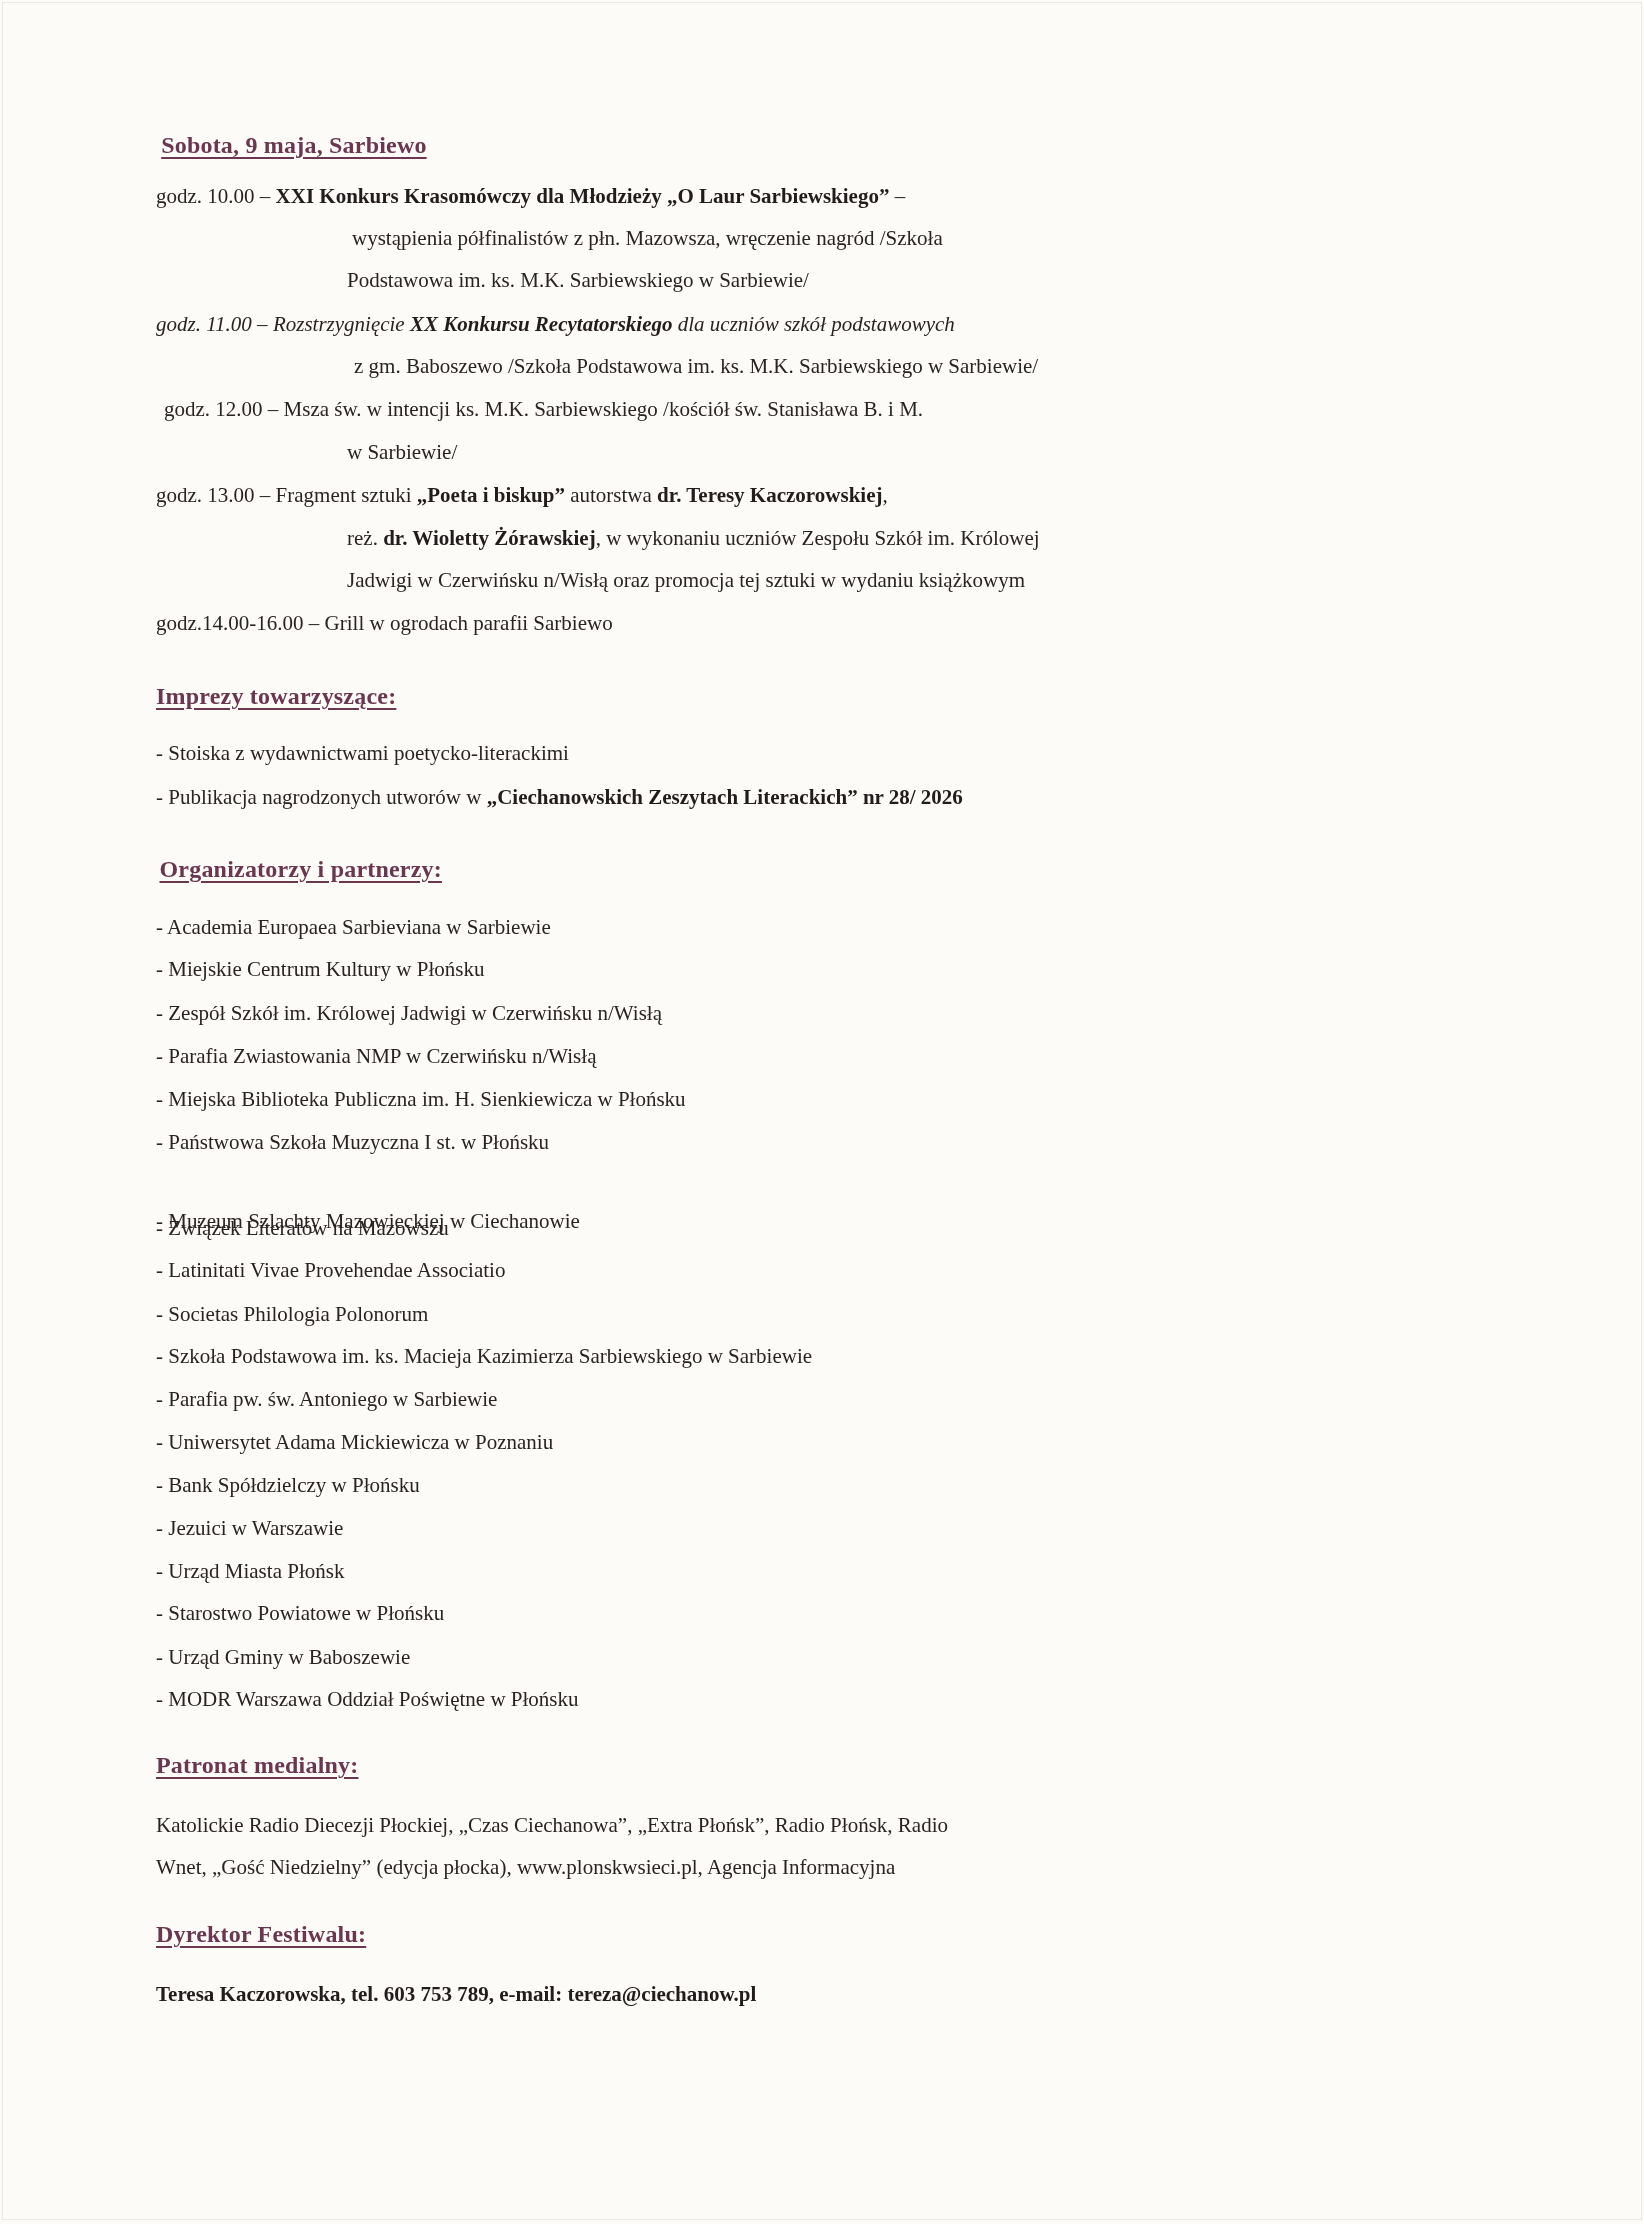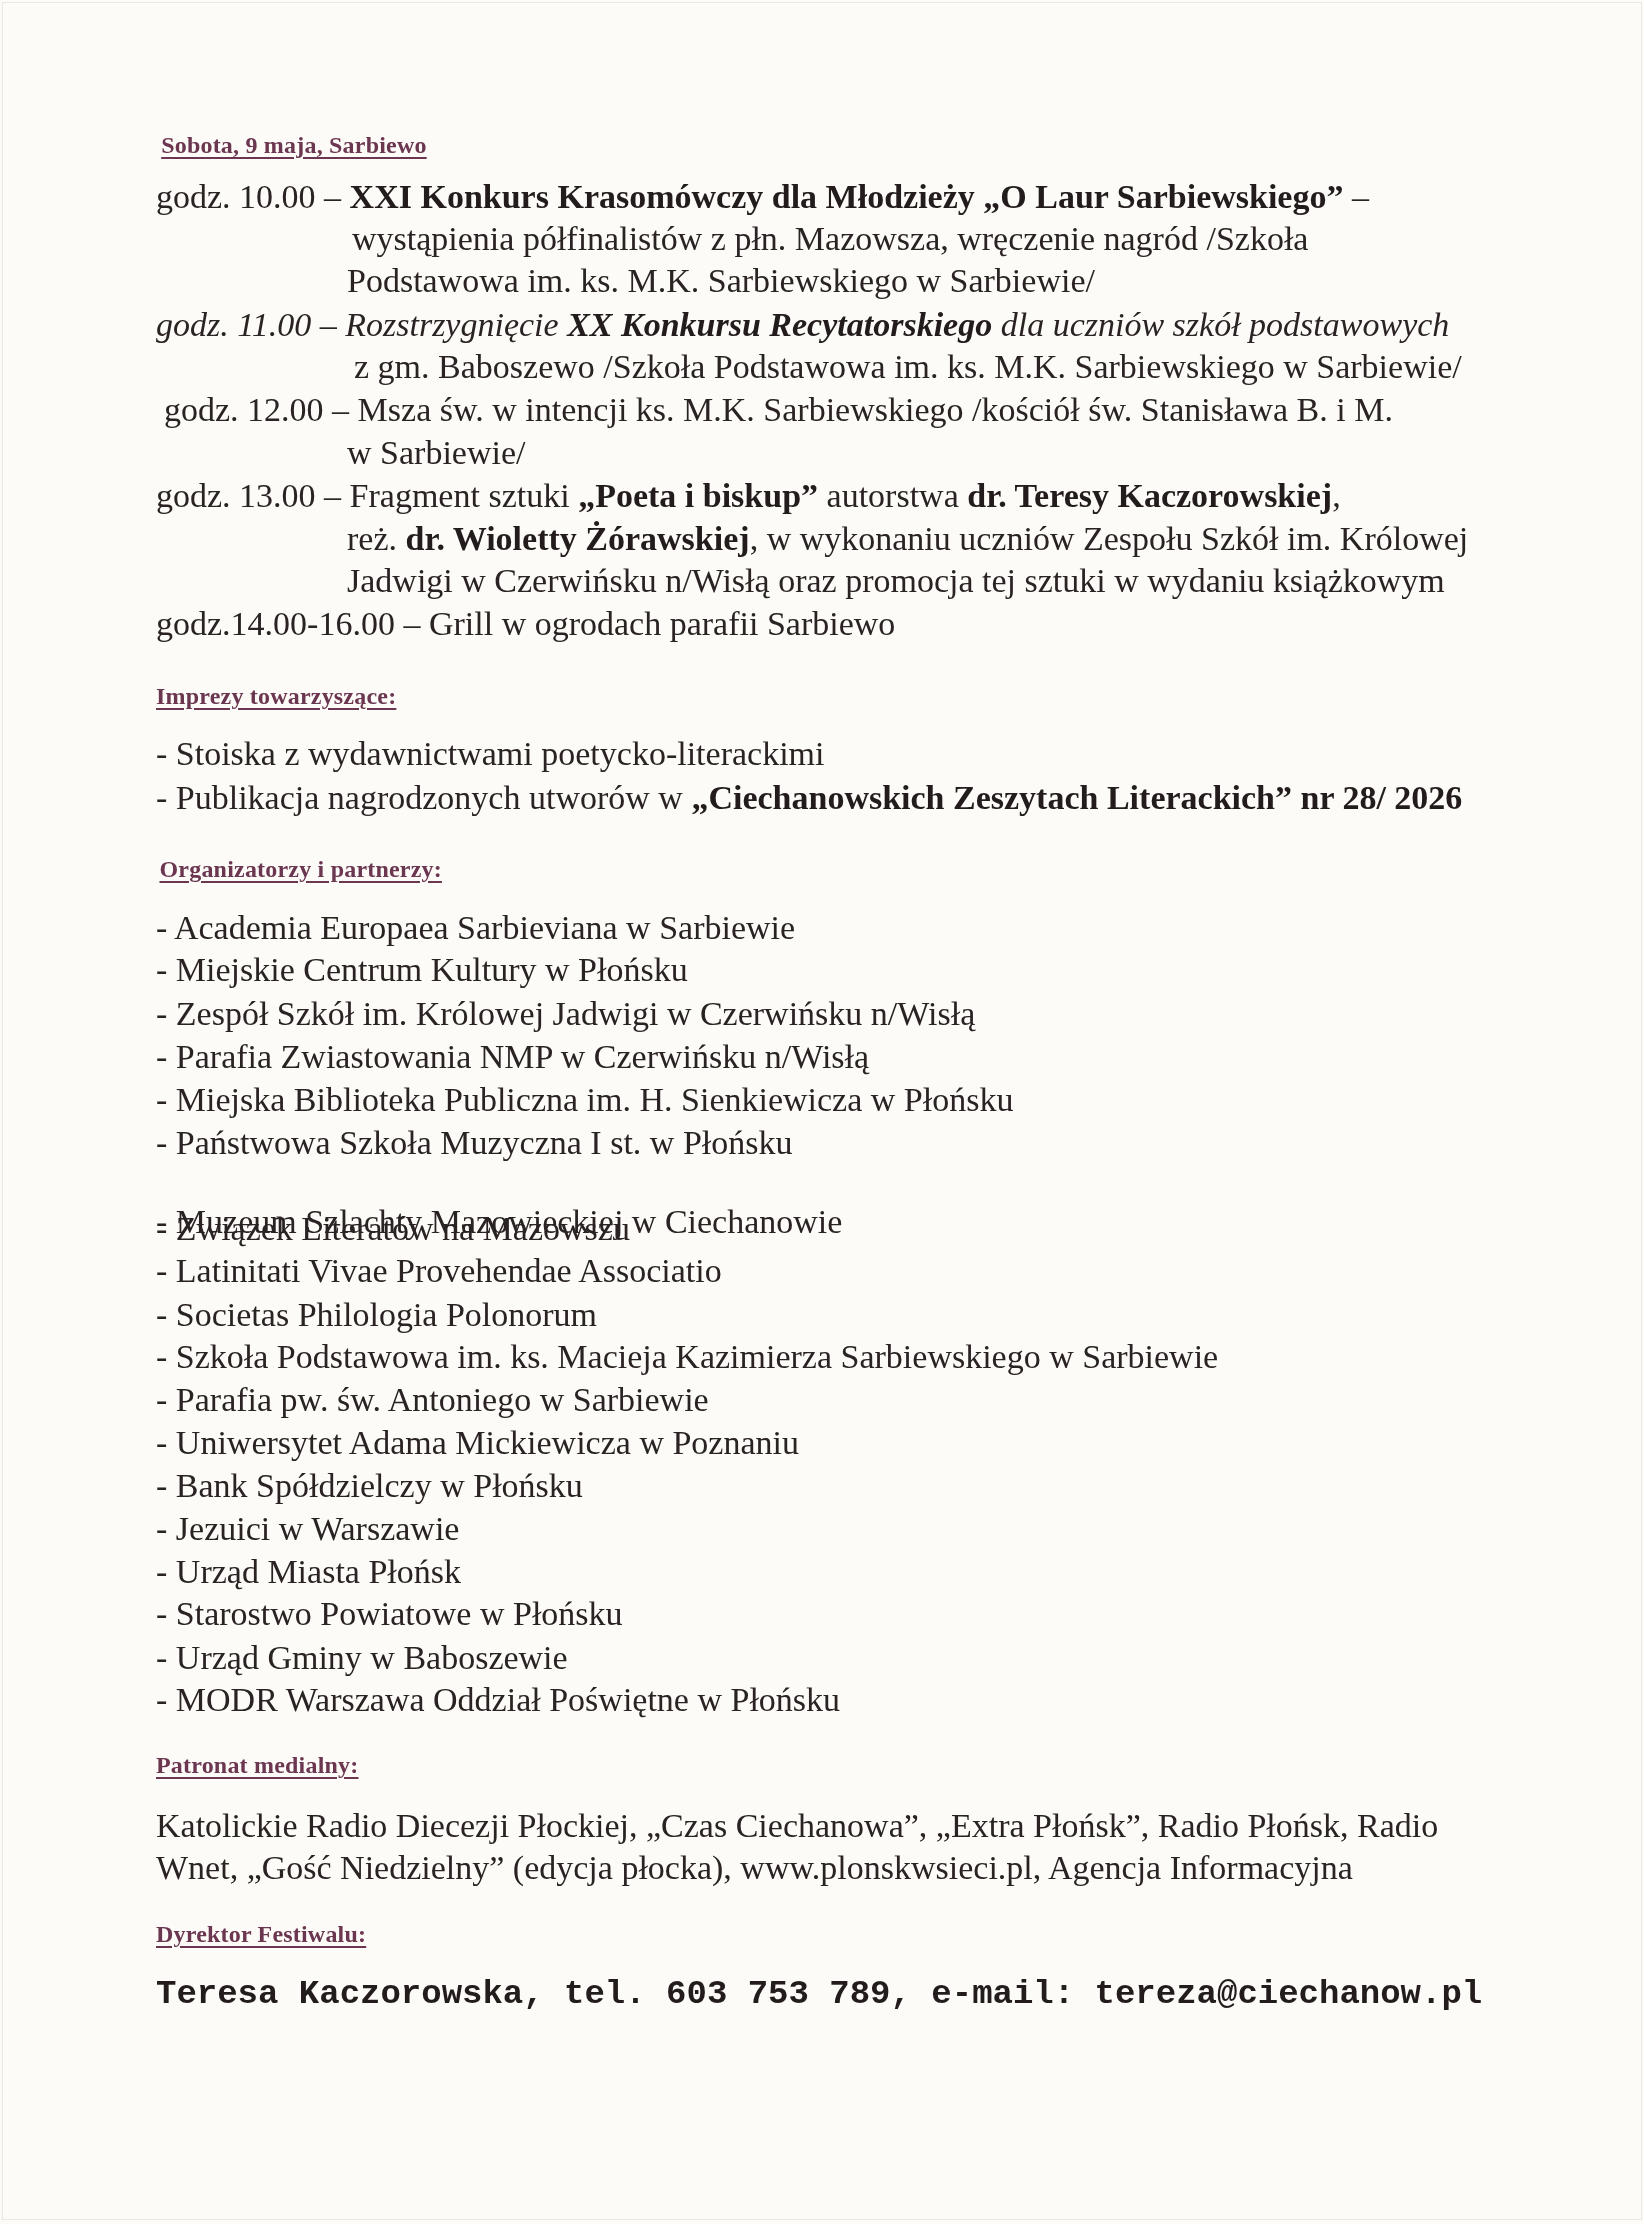--- a/index.html
+++ b/index.html
@@ -34,21 +34,21 @@
     font-weight: bold;
     font-size: 24px;
     text-decoration: underline;
     text-decoration-thickness: 1.7px;
     text-underline-offset: 4.3px;
     white-space: nowrap;
     letter-spacing: 0.2px;
   }
   .line {
     position: absolute;
-    font-size: 34px;
+    font-size: 21px;
     white-space: nowrap;
     line-height: 35px;
   }
   .line b { font-weight: bold; color: #231c1d; }
   .bold-line { font-weight: bold; color: #231c1d; }
 </style>
 </head>
 <body>
 
 <div class="page-frame"></div>
@@ -115,16 +115,16 @@
       <div class="line" style="left: 0px; top: 1596px;">- Starostwo Powiatowe w Płońsku</div>
       <div class="line" style="left: 0px; top: 1640px;">- Urząd Gminy w Baboszewie</div>
       <div class="line" style="left: 0px; top: 1682px;">- MODR Warszawa Oddział Poświętne w Płońsku</div>
     </div>
 
   <div class="heading" style="left:0; top:1752px;">Patronat medialny:</div>
   <div class="line" style="left:0; top:1808px;">Katolickie Radio Diecezji Płockiej, „Czas Ciechanowa”, „Extra Płońsk”, Radio Płońsk, Radio</div>
   <div class="line" style="left:0; top:1850px;">Wnet,  „Gość Niedzielny” (edycja płocka), www.plonskwsieci.pl, Agencja Informacyjna</div>
 
   <div class="heading" style="left:0; top:1921px;">Dyrektor Festiwalu:</div>
-  <div class="line bold-line" style="left:0; top:1977px;font-family:Liberation Mono, monospace;">Teresa Kaczorowska, tel. 603 753 789, e-mail: tereza@ciechanow.pl</div>
+  <div class="line bold-line" style="left:0; top:1977px;">Teresa Kaczorowska, tel. 603 753 789, e-mail: tereza@ciechanow.pl</div>
 
 </div>
 
 
 </body></html>

